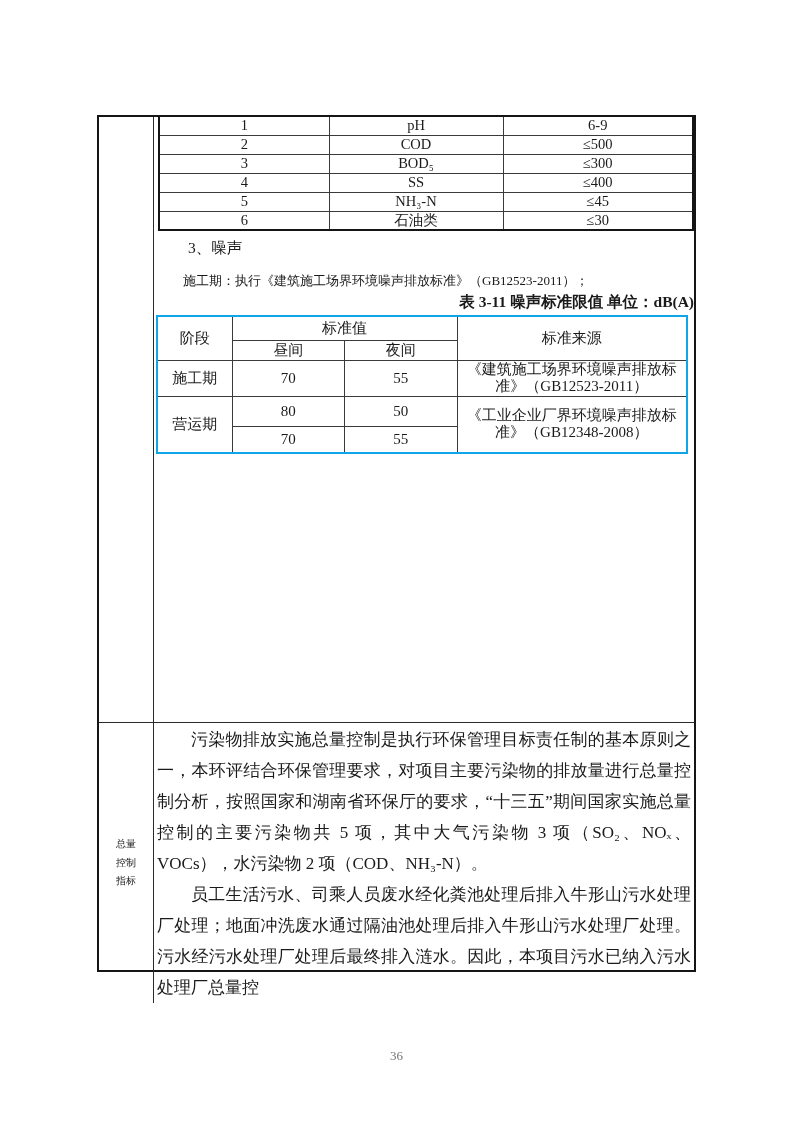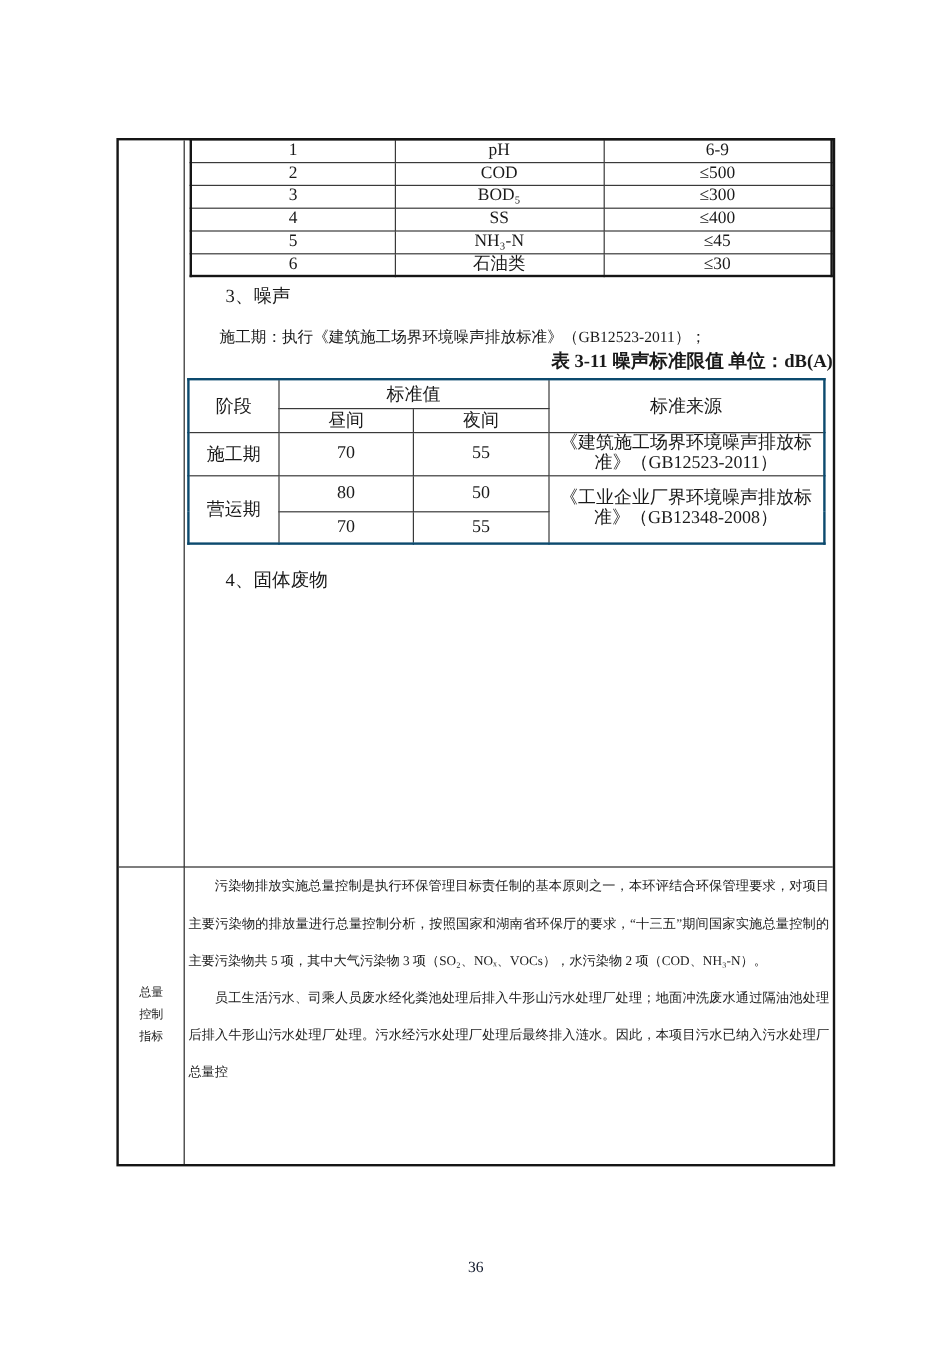--- a/index.html
+++ b/index.html
@@ -58,21 +58,21 @@
   .tbl-title {
     text-align:right; font-weight:bold;
     font-size:15.5px; line-height:16px;
     margin-top:-3px;
   }
 
   
   .noise-table {
     margin-left:2px; margin-top:5px;
     width:532px;
-    border:2px solid #0c4a6e;
+    border:2px solid #0ea5e9;
     table-layout:fixed;
   }
   .noise-table td {
     border:1px solid #3a3a3a;
     text-align:center;
     font-size:15px;
     padding:0;
   }
   .nt-col-stage{width:75px;} .nt-col-day{width:95px;} .nt-col-night{width:88px;} .nt-col-src{width:230px;}
   .nt-r-h1 td{height:24px;} .nt-r-h2 td{height:19px;}
@@ -85,29 +85,29 @@
   }
 
   
   .side-label {
     width:2.1em;
     font-size:10px; line-height:18.5px;
     text-align:center;
     word-break:break-all;
   }
   .para-b {
-    font-size:11px; line-height:31px;
+    font-size:17px; line-height:31px;
     text-indent:2em; text-align:justify;
     padding:0 3px;
   }
 
   .page-number {
     position:absolute; top:1048px; left:0;
     width:100%; text-align:center;
-    font-size:13px; color:#0f172a;
+    font-size:13px; color:#737373;
   }
 </style>
 </head>
 <body>
 
 <div class="page">
 
   <div class="outer">
 
     <div class="cell-side-top"></div>
@@ -176,21 +176,20 @@
             <td>50</td>
             <td class="nt-src nt-src-justify" rowspan="2">《工业企业厂界环境噪声排放标准》（GB12348-2008）</td>
           </tr>
           <tr class="nt-r-op2">
             <td>70</td>
             <td>55</td>
           </tr>
         </tbody>
       </table>
 
-      <div class="h-num" style="margin-top:13px;">4、固体废物</div>
     </div>
 
     <div class="cell-side-bottom">
       <div class="side-label">总量控制指标</div>
     </div>
 
     <div class="cell-main-bottom">
       <div class="para-b">污染物排放实施总量控制是执行环保管理目标责任制的基本原则之一，本环评结合环保管理要求，对项目主要污染物的排放量进行总量控制分析，按照国家和湖南省环保厅的要求，“十三五”期间国家实施总量控制的主要污染物共 5 项，其中大气污染物 3 项（SO₂、NOₓ、VOCs），水污染物 2 项（COD、NH₃-N）。</div>
       <div class="para-b">员工生活污水、司乘人员废水经化粪池处理后排入牛形山污水处理厂处理；地面冲洗废水通过隔油池处理后排入牛形山污水处理厂处理。污水经污水处理厂处理后最终排入涟水。因此，本项目污水已纳入污水处理厂总量控</div>
     </div>

